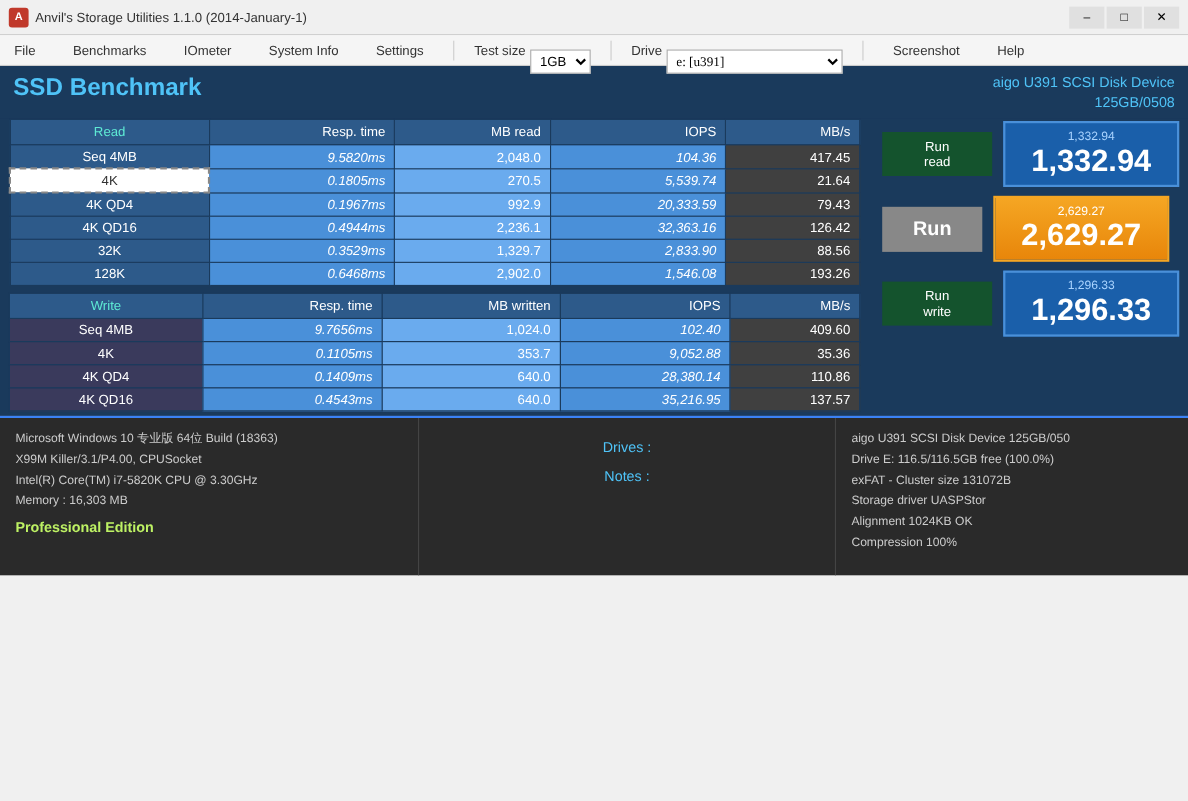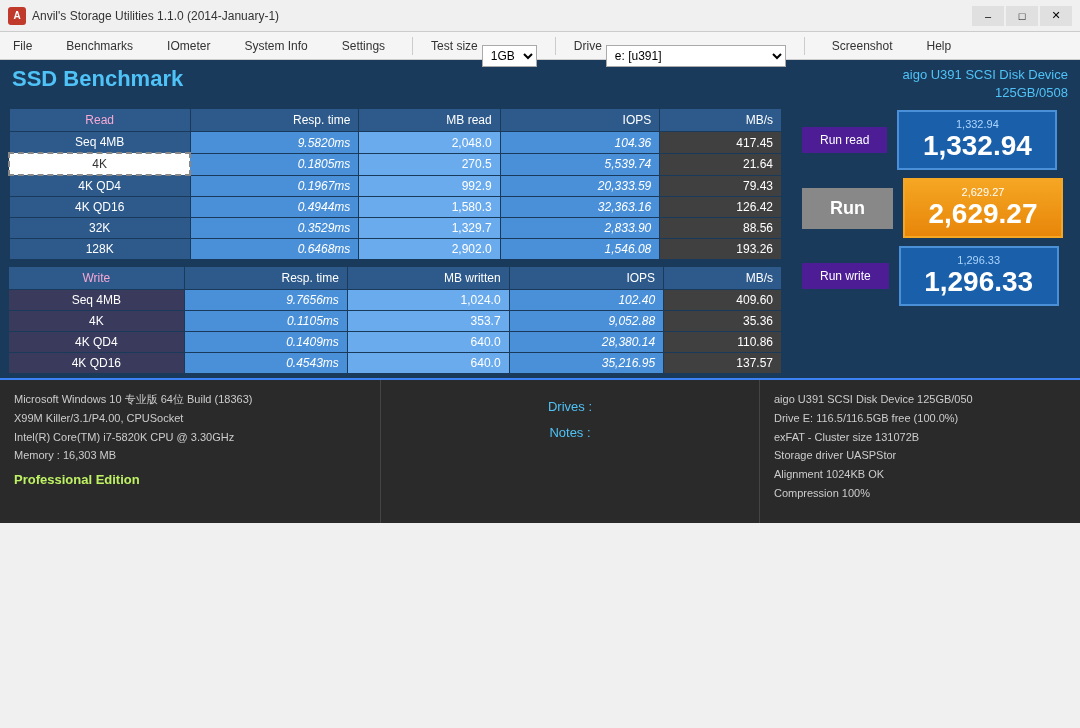--- a/index.html
+++ b/index.html
@@ -99,21 +99,21 @@
       background: #2d5a8a;
       color: white;
       padding: 4px 8px;
       text-align: right;
       font-weight: normal;
       font-size: 12px;
       border: 1px solid #1a3a5c;
     }
     .bench-table th:first-child {
       text-align: center;
-      color: #f9a8d4;
+      color: #5eead4;
     }
     .bench-table td {
       text-align: right;
       padding: 3px 8px;
       font-size: 12px;
       border: 1px solid #1a3a5c;
     }
     .row-label {
       background: #2d5a8a;
       color: white;
@@ -139,24 +139,24 @@
     .right-panel {
       width: 280px;
       display: flex;
       flex-direction: column;
       align-items: center;
       gap: 8px;
       padding-top: 2px;
     }
 
     .run-read-btn, .run-write-btn {
-      background: #4c1d95;
+      background: #14532d;
       color: white;
       border: none;
-      padding: 6px 18px;
+      padding: 6px 32px;
       cursor: pointer;
       font-size: 12px;
       min-width: 80px;
     }
     .run-btn {
       background: #888;
       color: white;
       border: none;
       padding: 10px 28px;
       cursor: pointer;
@@ -275,21 +275,21 @@
   <div class="menu-separator"></div>
   <div class="test-size-group">
     <label>Test size</label>
     <select class="test-size-select">
       <option>1GB</option>
     </select>
   </div>
   <div class="menu-separator"></div>
   <div class="drive-group">
     <label>Drive</label>
-    <select class="drive-select" style="width:180px;">
+    <select class="drive-select" style="width:160px;font-family:Liberation Serif, serif;">
       <option>e: [u391]</option>
     </select>
   </div>
   <div class="menu-separator"></div>
   <div class="menu-item">Screenshot</div>
   <div class="menu-item">Help</div>
 </div>
 
 <div class="main-area">
 
@@ -332,21 +332,21 @@
             <tr>
     <td class="row-label">4K QD4</td>
     <td class="resp-time">0.1967ms</td>
     <td class="mb-val">992.9</td>
     <td class="iops-val">20,333.59</td>
     <td class="mbs-val">79.43</td>
   </tr>
             <tr>
     <td class="row-label">4K QD16</td>
     <td class="resp-time">0.4944ms</td>
-    <td class="mb-val">1,580.3</td>
+    <td class="mb-val">2,236.1</td>
     <td class="iops-val">32,363.16</td>
     <td class="mbs-val">126.42</td>
   </tr>
             <tr>
     <td class="row-label">32K</td>
     <td class="resp-time">0.3529ms</td>
     <td class="mb-val">1,329.7</td>
     <td class="iops-val">2,833.90</td>
     <td class="mbs-val">88.56</td>
   </tr>

